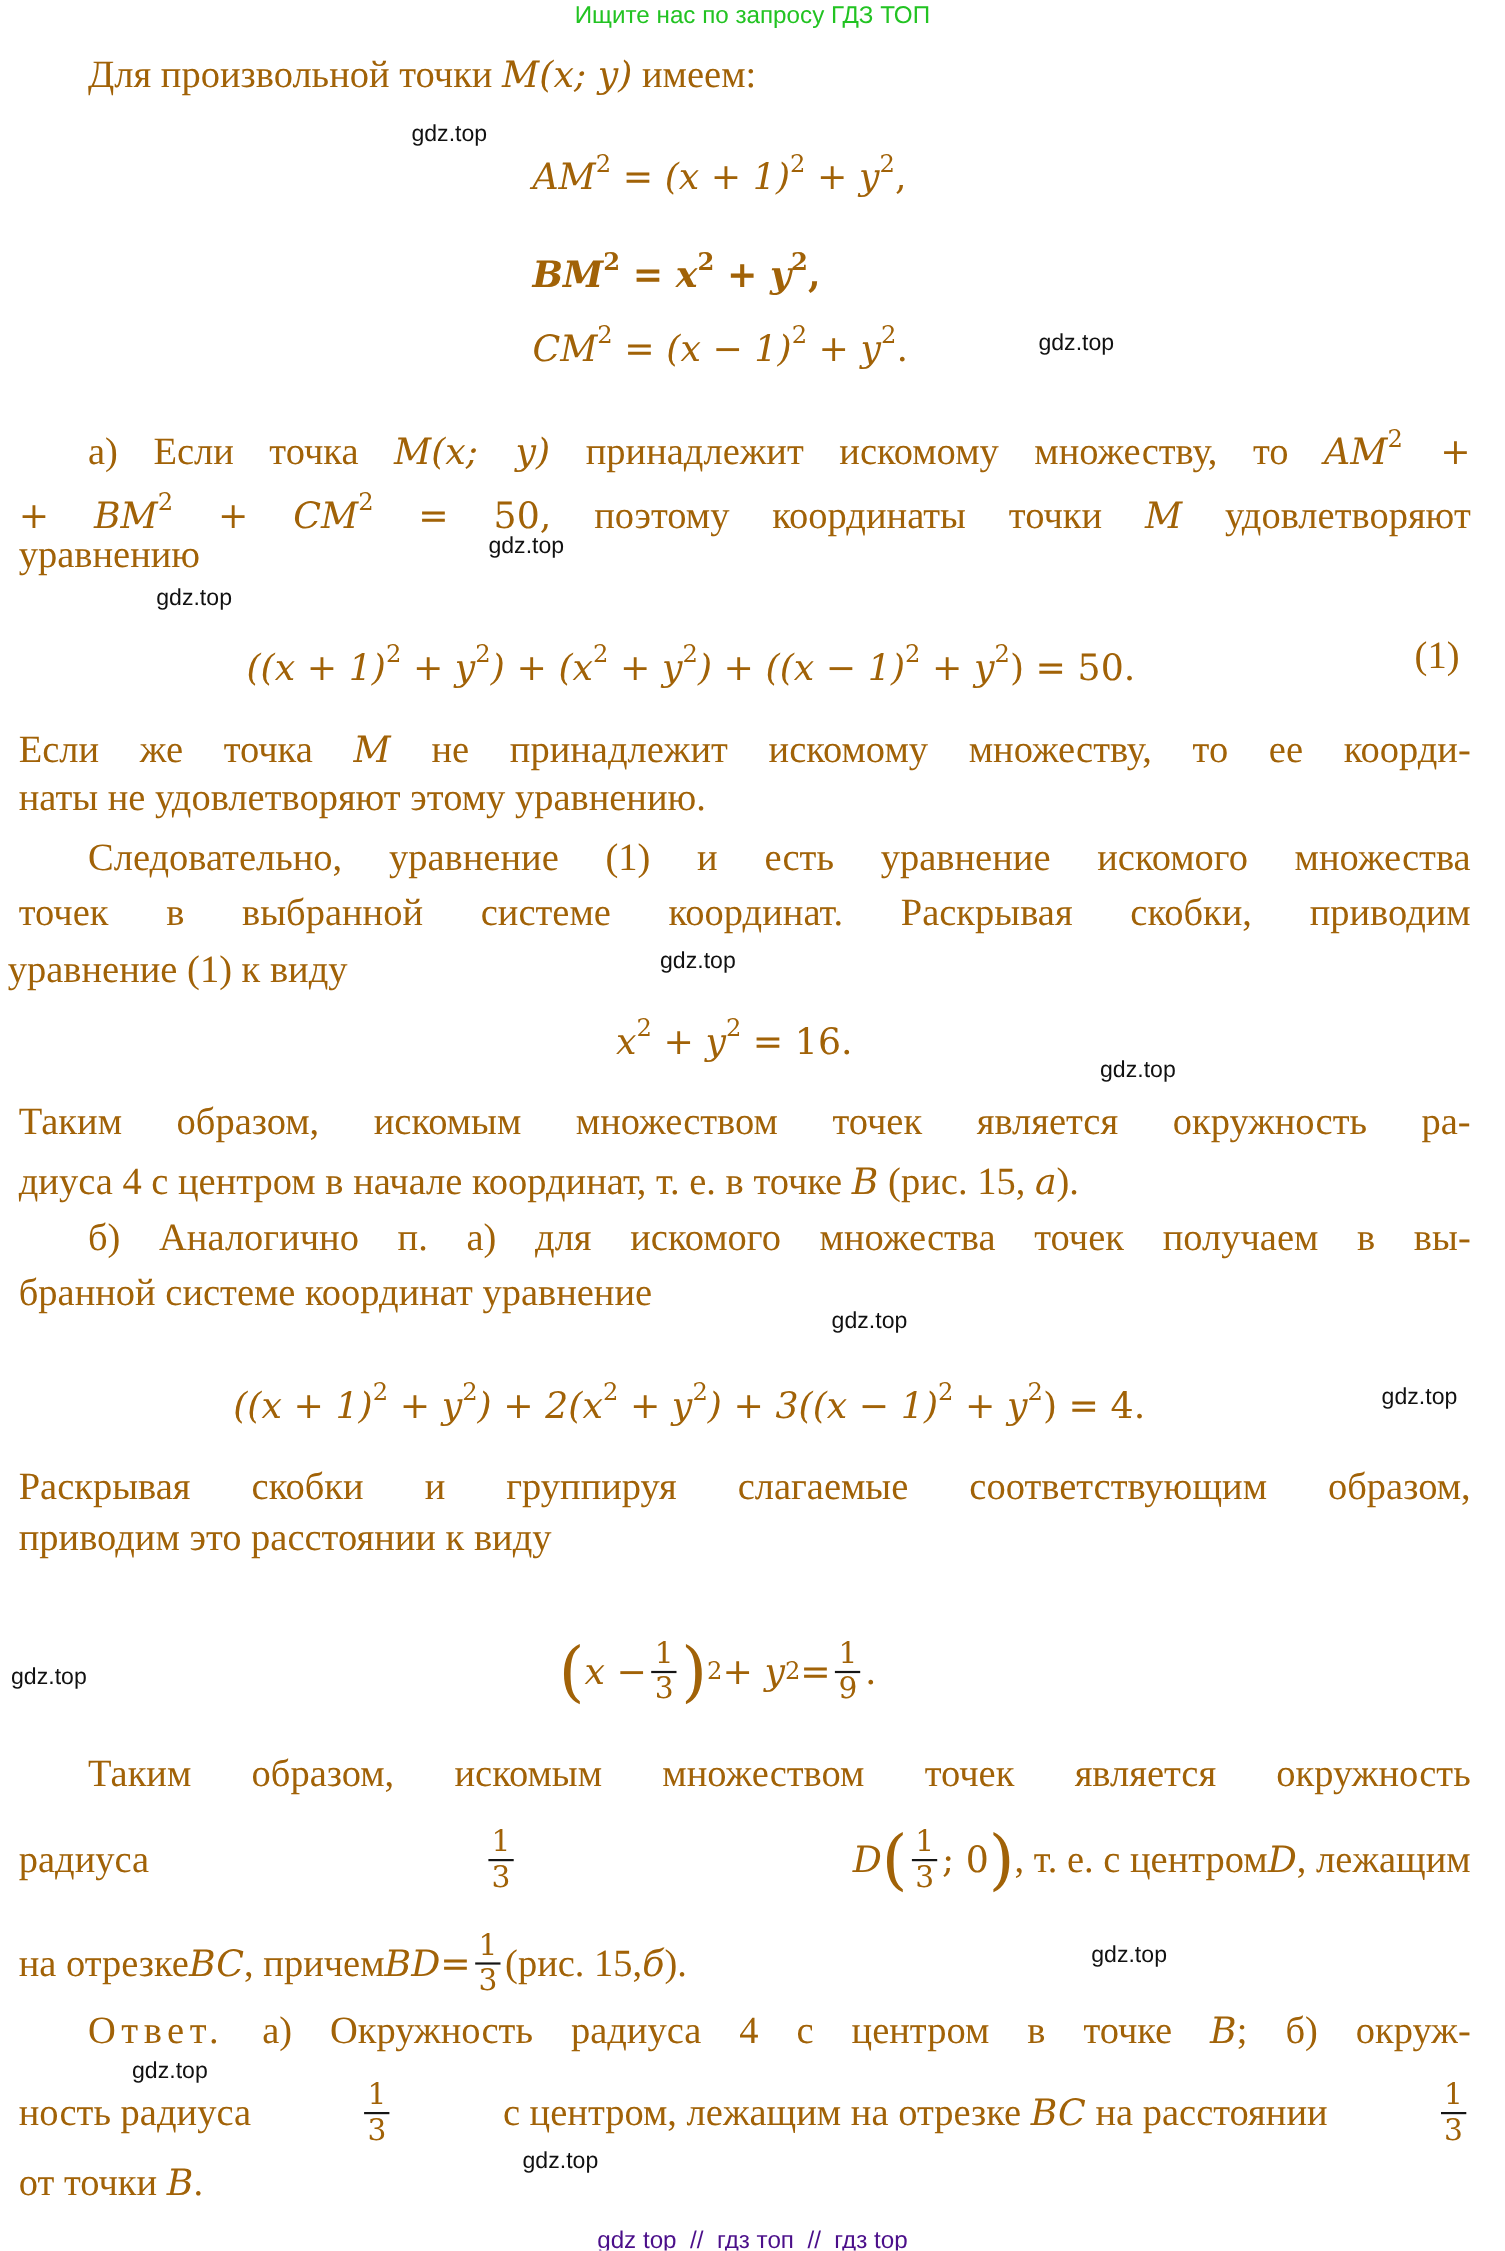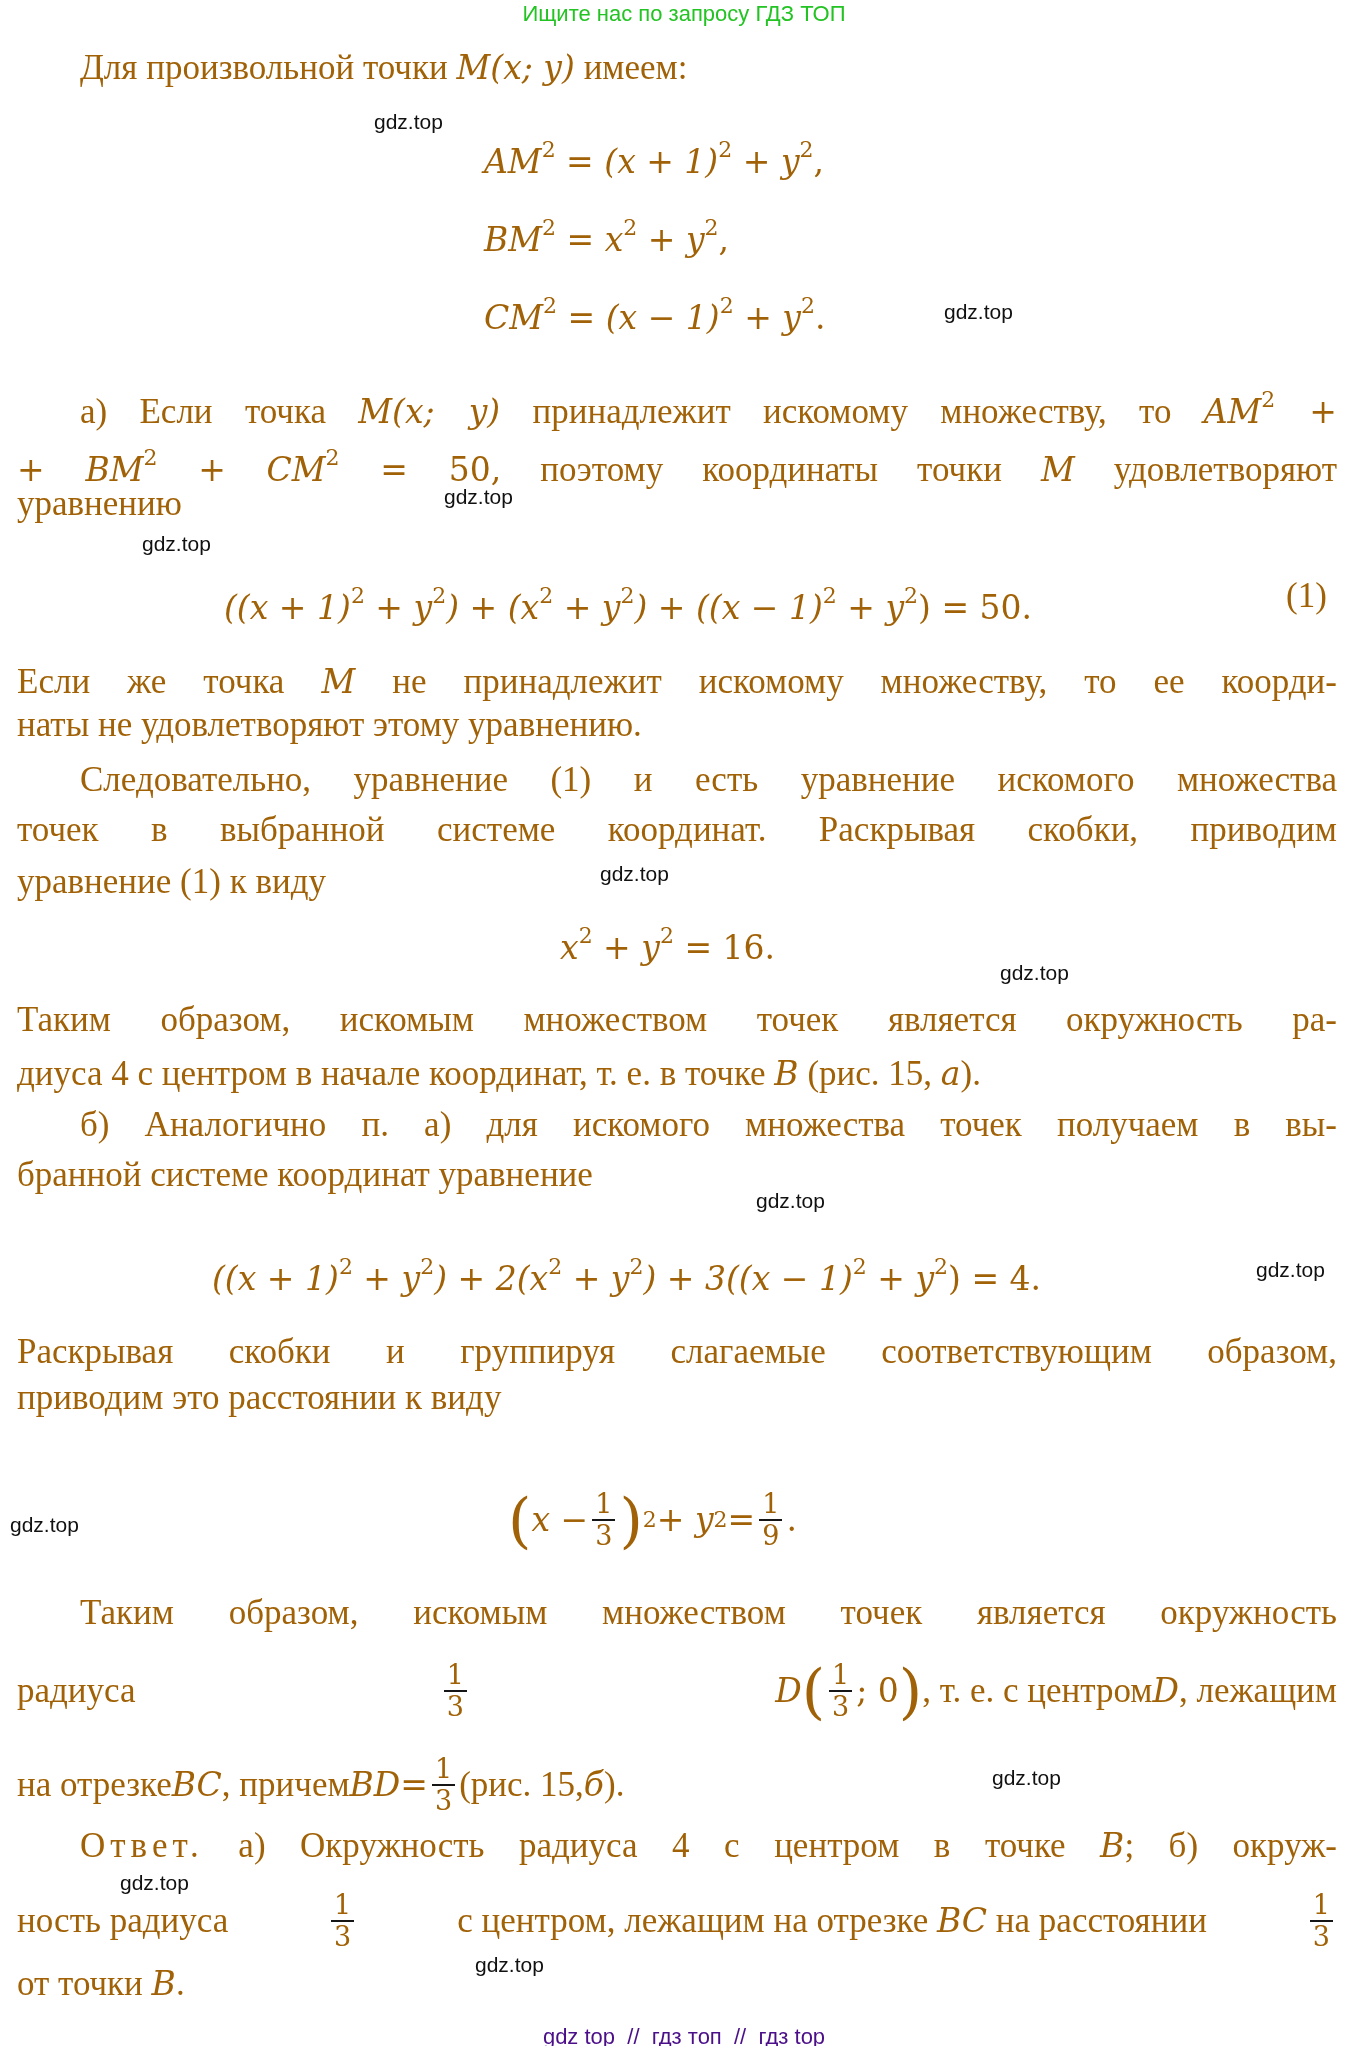--- a/index.html
+++ b/index.html
@@ -30,21 +30,21 @@
 
 <div class="ln" style="left:80px; top:46px;">
   <span>Для произвольной точки </span><span class="m">M</span><span class="m">(x; y)</span><span> имеем:</span>
 </div>
 
 <div class="wm" style="left:374px; top:107px;">gdz.top</div>
 
 <div class="ln" style="left:484px; top:128px;">
   <span class="m">AM</span><span class="sup">2</span><span class="m"> = (x + 1)</span><span class="sup">2</span><span class="m"> + y</span><span class="sup">2</span><span class="n">,</span>
 </div>
-<div class="ln" style="left:484px; top:206px;">
+<div class="ln" style="left:484px; top:216px;font-weight:bold;">
   <span class="m">BM</span><span class="sup">2</span><span class="m"> = x</span><span class="sup">2</span><span class="m"> + y</span><span class="sup">2</span><span class="n">,</span>
 </div>
 <div class="ln" style="left:484px; top:284px;">
   <span class="m">CM</span><span class="sup">2</span><span class="m"> = (x − 1)</span><span class="sup">2</span><span class="m"> + y</span><span class="sup">2</span><span class="n">.</span>
 </div>
 <div class="wm" style="left:944px; top:297px;">gdz.top</div>
 
 <div class="ln just" style="top:378px;">
   <span style="padding-left:63px">а) Если точка </span><span class="m">M(x; y)</span><span> принадлежит искомому множеству, то </span><span class="m">AM</span><span class="sup">2</span><span class="n"> +</span>
 </div>
@@ -62,21 +62,21 @@
 
 <div class="ln just" style="top:660px;">
   <span>Если же точка </span><span class="m">M</span><span> не принадлежит искомому множеству, то ее коорди-</span>
 </div>
 <div class="ln" style="left:17px; top:703px;">наты не удовлетворяют этому уравнению.</div>
 
 <div class="ln just" style="top:758px;">
   <span style="padding-left:63px">Следовательно, уравнение (1) и есть уравнение искомого множества</span>
 </div>
 <div class="ln just" style="top:808px;">точек в выбранной системе координат. Раскрывая скобки, приводим</div>
-<div class="ln" style="left:17px; top:860px;text-align:right;">уравнение (1) к виду</div>
+<div class="ln" style="left:7px; top:860px;text-align:right;">уравнение (1) к виду</div>
 <div class="wm" style="left:600px; top:859px;">gdz.top</div>
 
 <div class="ln" style="left:560px; top:914px;">
   <span class="m">x</span><span class="sup">2</span><span class="m"> + y</span><span class="sup">2</span><span class="n"> = 16.</span>
 </div>
 <div class="wm" style="left:1000px; top:958px;">gdz.top</div>
 
 <div class="ln just" style="top:998px;">Таким образом, искомым множеством точек является окружность ра-</div>
 <div class="ln" style="left:17px; top:1052px;">
   <span>диуса 4 с центром в начале координат, т. е. в точке </span><span class="m">B</span><span> (рис. 15, </span><span class="m">а</span><span>).</span>

